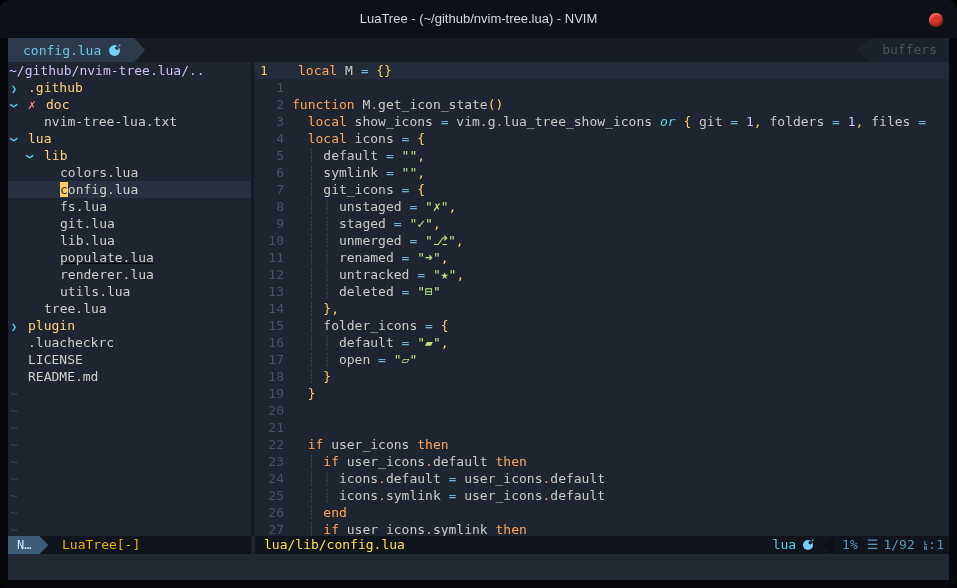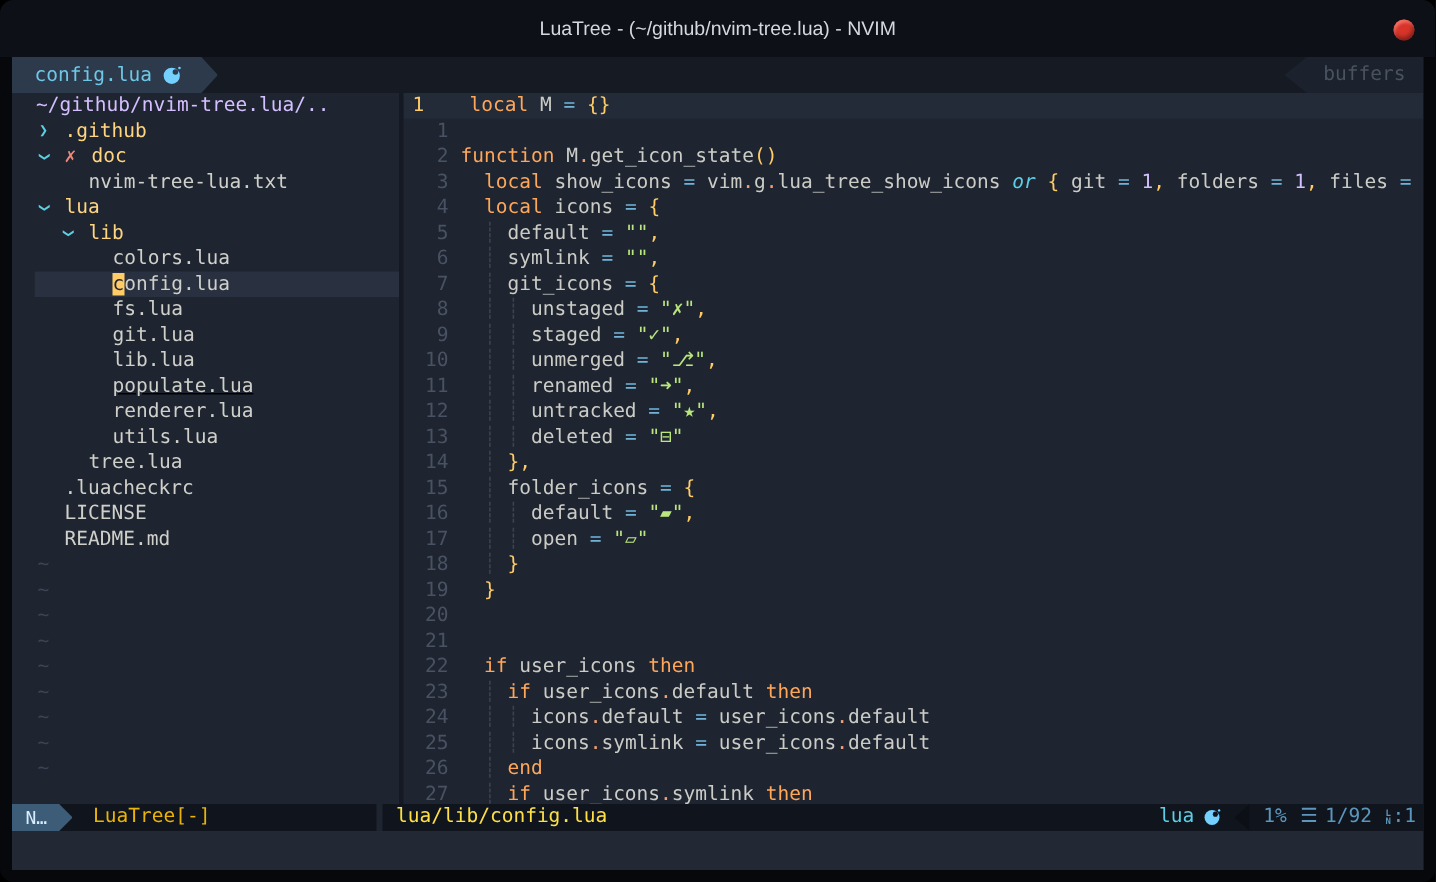--- a/index.html
+++ b/index.html
@@ -16,21 +16,21 @@
   
   .tabline{position:relative;height:24px;background:#151a23;}
   .tab{position:absolute;left:0;top:0;height:24px;background:#2d3a4b;color:#6fc7e8;font-size:13px;
        padding:0 24px 0 15px;display:flex;align-items:center;gap:7px;
        clip-path:polygon(0 0,calc(100% - 11px) 0,100% 50%,calc(100% - 11px) 100%,0 100%);}
   .tab-right{position:absolute;right:0;top:0;height:24px;line-height:24px;background:#1b222d;color:#49525f;
        font-size:13px;padding:0 12px 0 26px;
        clip-path:polygon(0 50%,15px 0,100% 0,100% 100%,15px 100%);text-align:right;}
   
   .main{position:absolute;top:24px;left:0;right:0;height:474px;display:flex;overflow:hidden;font-size:13px;}
-  .tree{width:243px;overflow:hidden;margin-left:15px;}
+  .tree{width:243px;overflow:hidden;}
   .vsep{width:3px;background:#141923;}
   .codewin{flex:1;overflow:hidden;}
   .row{height:17px;line-height:17px;white-space:pre;overflow:hidden;}
   .tree-root{color:#d4bfff;padding-left:1px;}
   .tree .cursorline{background:#29303f;}
   .arrow{display:inline-block;width:17px;color:#5ccfe6;font-size:10px;vertical-align:middle;padding-left:1px;}
   .arrow .g{display:inline-block;}
   .arrow.down .g{transform:rotate(90deg);}
   .giticon{display:inline-block;width:18px;color:#f28779;}
   .lab-folder{color:#ffd580;}
@@ -100,20 +100,21 @@
             <div class="row" style="padding-left: 18px;"><span class="arrow down"><span class="g">❯</span></span><span class="lab-folder">lib</span></div>
             <div class="row" style="padding-left: 34px;"><span class="arrow"></span><span class="lab-file">colors.lua</span></div>
             <div class="row cursorline" style="padding-left: 34px;"><span class="arrow"></span><span class="lab-file"><span class="cursor">c</span>onfig.lua</span></div>
             <div class="row" style="padding-left: 34px;"><span class="arrow"></span><span class="lab-file">fs.lua</span></div>
             <div class="row" style="padding-left: 34px;"><span class="arrow"></span><span class="lab-file">git.lua</span></div>
             <div class="row" style="padding-left: 34px;"><span class="arrow"></span><span class="lab-file">lib.lua</span></div>
             <div class="row" style="padding-left: 34px; text-decoration: underline;"><span class="arrow"></span><span class="lab-file">populate.lua</span></div>
             <div class="row" style="padding-left: 34px;"><span class="arrow"></span><span class="lab-file">renderer.lua</span></div>
             <div class="row" style="padding-left: 34px;"><span class="arrow"></span><span class="lab-file">utils.lua</span></div>
             <div class="row" style="padding-left: 18px;"><span class="arrow"></span><span class="lab-file">tree.lua</span></div>
+            <div class="row" style="padding-left: 2px;"><span class="arrow"><span class="g">❯</span></span><span class="lab-folder">plugin</span></div>
             <div class="row" style="padding-left: 2px;"><span class="arrow"></span><span class="lab-file">.luacheckrc</span></div>
             <div class="row" style="padding-left: 2px;"><span class="arrow"></span><span class="lab-file">LICENSE</span></div>
             <div class="row" style="padding-left: 2px;"><span class="arrow"></span><span class="lab-file">README.md</span></div>
           </div>
         <div>
             <div class="row tilde">~</div>
             <div class="row tilde">~</div>
             <div class="row tilde">~</div>
             <div class="row tilde">~</div>
             <div class="row tilde">~</div>

